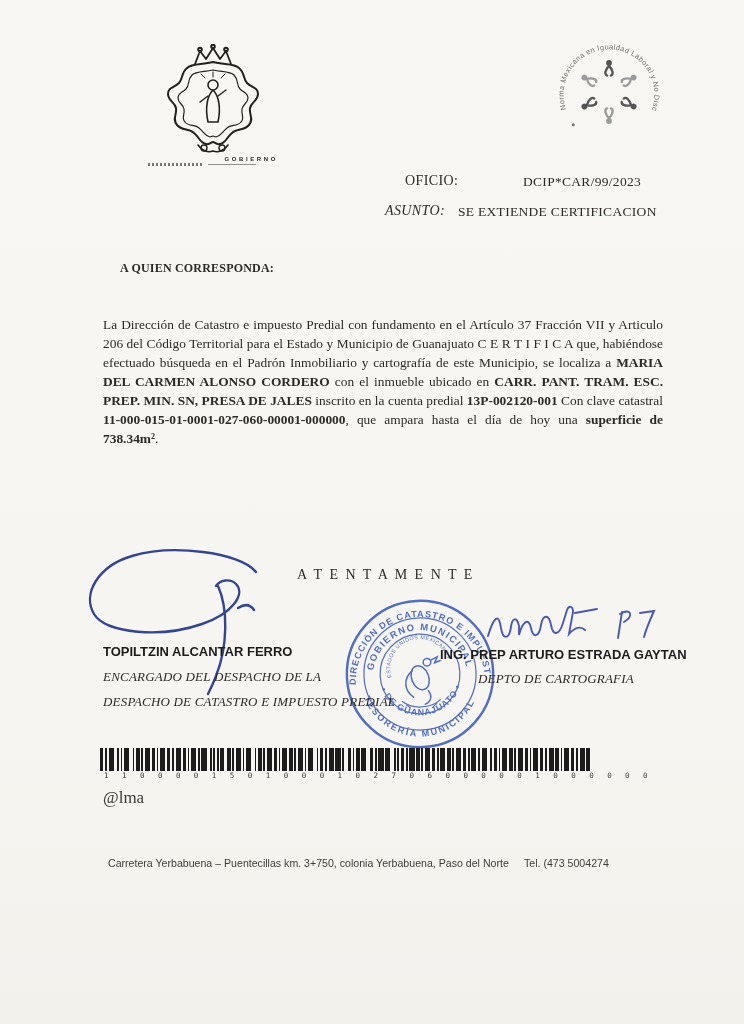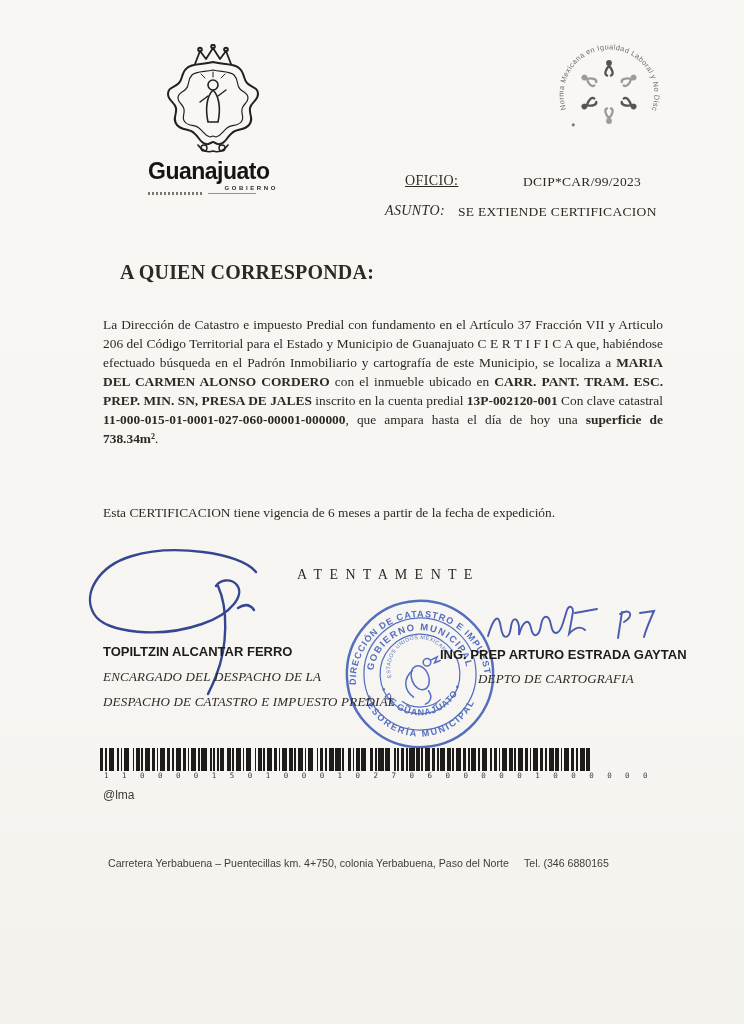--- a/index.html
+++ b/index.html
@@ -11,31 +11,31 @@
   }
   .abs{position:absolute;}
   
   .wordmark{font-family:"Liberation Sans",sans-serif;font-weight:bold;font-size:23px;letter-spacing:-0.5px;color:#161412;}
   .gobierno{font-family:"Liberation Sans",sans-serif;font-weight:bold;font-size:6px;letter-spacing:2.6px;color:#2a2a2a;}
   .tagline{height:3px;background:repeating-linear-gradient(90deg,#5a5751 0 2px,transparent 2px 4px);opacity:.8;}
   .tagrule{height:1px;background:#6a675f;opacity:.7;}
   
   .oficio-label{font-size:14px;letter-spacing:.4px;}
   .oficio-value{font-size:13.5px;letter-spacing:.3px;}
-  .salutation{font-weight:bold;font-size:20px;letter-spacing:.2px;}
+  .salutation{font-weight:bold;font-size:12px;letter-spacing:.2px;}
   .para{font-size:13.4px;line-height:19px;text-align:justify;width:560px;}
   .para .b{font-weight:bold;}
   .atentamente{font-size:14px;letter-spacing:2px;}
   .sig-name{font-family:"Liberation Sans",sans-serif;font-weight:bold;font-size:13px;color:#1d1c1a;}
   .sig-role{font-size:13px;color:#2d2a26;letter-spacing:.2px;font-style:italic;}
   
   .barcode-bars{display:flex;align-items:stretch;height:23px;}
   .barcode-bars .bar{background:#1d1c1b;height:100%;}
   .barcode-digits{display:flex;justify-content:space-between;font-family:"DejaVu Sans Mono",monospace;font-size:7.5px;color:#3a3a3a;margin-top:0px;padding:0 4px;}
-  .note{font-family:Liberation Sans, sans-serif;font-size:12px;color:#3c3b39;}
+  .note{font-family:Liberation Serif, serif;font-size:17px;color:#3c3b39;}
   .footer{font-family:"Liberation Sans",sans-serif;font-size:10.6px;color:#3e3d3b;}
   svg{display:block;}
   .stamp{opacity:.88;transform:rotate(-3deg);}
 </style>
 </head>
 <body>
 
 <div class="page">
 
   <div class="abs" style="left:148px;top:44px;width:130px;">
@@ -54,21 +54,20 @@
         <circle cx="65" cy="41" r="5" stroke-width="1.6"></circle>
         <path d="M65,46 C59,52 57,64 60,78 L70,78 C73,64 71,52 65,46 Z" stroke-width="1.6"></path>
         <path d="M60,52 L52,58 M70,52 L78,46" stroke-width="1.4"></path>
         <path d="M57,34 L53,30 M73,34 L77,30 M65,33 L65,28" stroke-width="1"></path>
 
         <path d="M50,101 C54,107 60,109 65,107 C70,109 76,107 80,101" stroke-width="1.6"></path>
         <circle cx="56" cy="104" r="3" stroke-width="1.4"></circle>
           <circle cx="74" cy="104" r="3" stroke-width="1.4"></circle>
       </g>
     </svg>
-    <div class="wordmark" style="margin-top:2px;">Guanajuato</div>
     <div style="display:flex;justify-content:flex-end;margin-top:0px;">
       <span class="gobierno">GOBIERNO</span>
     </div>
     <div style="display:flex;align-items:center;gap:4px;margin-top:1px;">
       <div class="tagline" style="width:56px;"></div>
       <div class="tagrule" style="width:48px;"></div>
     </div>
   </div>
 
   <div class="abs" style="left:551px;top:34px;">
@@ -103,29 +102,28 @@
           </g>
         <g transform="translate(38,47) rotate(300)">
             <circle cx="0" cy="-4" r="3" fill="#9b9b9b"></circle>
             <path d="M0,-1 C-4,3 -5,8 -2,9 M0,-1 C4,3 5,8 2,9" stroke="#9b9b9b" stroke-width="2.4" fill="none" stroke-linecap="round"></path>
           </g>
         <circle cx="23" cy="94" r="1.6" fill="#777"></circle>
       </g>
     </svg>
   </div>
 
-  <div class="abs oficio-label" style="left:405px;top:173px;text-decoration:underline;">OFICIO:</div>
+  <div class="abs oficio-label" style="left:405px;top:173px;">OFICIO:</div>
   <div class="abs oficio-value" style="left:523px;top:174px;">DCIP*CAR/99/2023</div>
   <div class="abs oficio-label" style="left:385px;top:203px;font-style:italic;">ASUNTO:</div>
   <div class="abs oficio-value" style="left:458px;top:204px;text-align:right;">SE EXTIENDE CERTIFICACION</div>
 
   <div class="abs salutation" style="left:120px;top:261px;">A QUIEN CORRESPONDA:</div>
 
   <div class="abs para" style="left:103px;top:315px;"><span>La Dirección de Catastro e impuesto Predial con fundamento en el Artículo 37 Fracción VII y Articulo 206 del Código Territorial para el Estado y Municipio de Guanajuato </span><span>C E R T I F I C A</span><span> que, habiéndose efectuado búsqueda en el Padrón Inmobiliario y cartografía de este Municipio, se localiza a </span><span class="b">MARIA DEL CARMEN ALONSO CORDERO</span><span> con el inmueble ubicado en </span><span class="b">CARR. PANT. TRAM. ESC. PREP. MIN. SN, PRESA DE JALES</span><span> inscrito en la cuenta predial </span><span class="b">13P-002120-001</span><span> Con clave catastral </span><span class="b">11-000-015-01-0001-027-060-00001-000000</span><span>, que ampara hasta el día de hoy una </span><span class="b">superficie de 738.34m²</span><span>.</span></div>
-  <div class="abs para" style="left:103px;top:503px;"><span>Esta CERTIFICACION tiene vigencia de 6 meses a partir de la fecha de expedición.</span></div>
 
   <div class="abs atentamente" style="left:297px;top:567px;">A T E N T A M E N T E</div>
 
   <div class="abs" style="left:80px;top:546px;">
     <svg width="200" height="160" viewBox="0 0 200 160">
       <g stroke="#35458f" stroke-width="2.4" fill="none" stroke-linecap="round">
         <path d="M176,26 C160,6 92,-2 52,10 C18,20 2,48 14,68 C26,88 82,92 122,78 C152,68 166,48 156,38 C150,32 140,34 136,40"></path>
         <path d="M138,40 C148,62 148,100 136,130 C133,138 130,144 128,148"></path>
         <path d="M158,62 C164,58 170,58 174,64"></path>
       </g>
@@ -320,16 +318,16 @@
         <span>0</span>
         <span>0</span>
         <span>0</span>
         <span>0</span>
         <span>0</span>
       </div>
   </div>
 
   <div class="abs note" style="left:103px;top:788px;">@lma</div>
 
-  <div class="abs footer" style="left:108px;top:857px;">Carretera Yerbabuena – Puentecillas km. 4+750, colonia Yerbabuena, Paso del Norte</div>
-  <div class="abs footer" style="left:524px;top:857px;">Tel. (346  6880165</div>
+  <div class="abs footer" style="left:108px;top:857px;">Carretera Yerbabuena – Puentecillas km. 3+750, colonia Yerbabuena, Paso del Norte</div>
+  <div class="abs footer" style="left:524px;top:857px;">Tel. (473  5004274</div>
 
 </div>
 
 </body></html>

